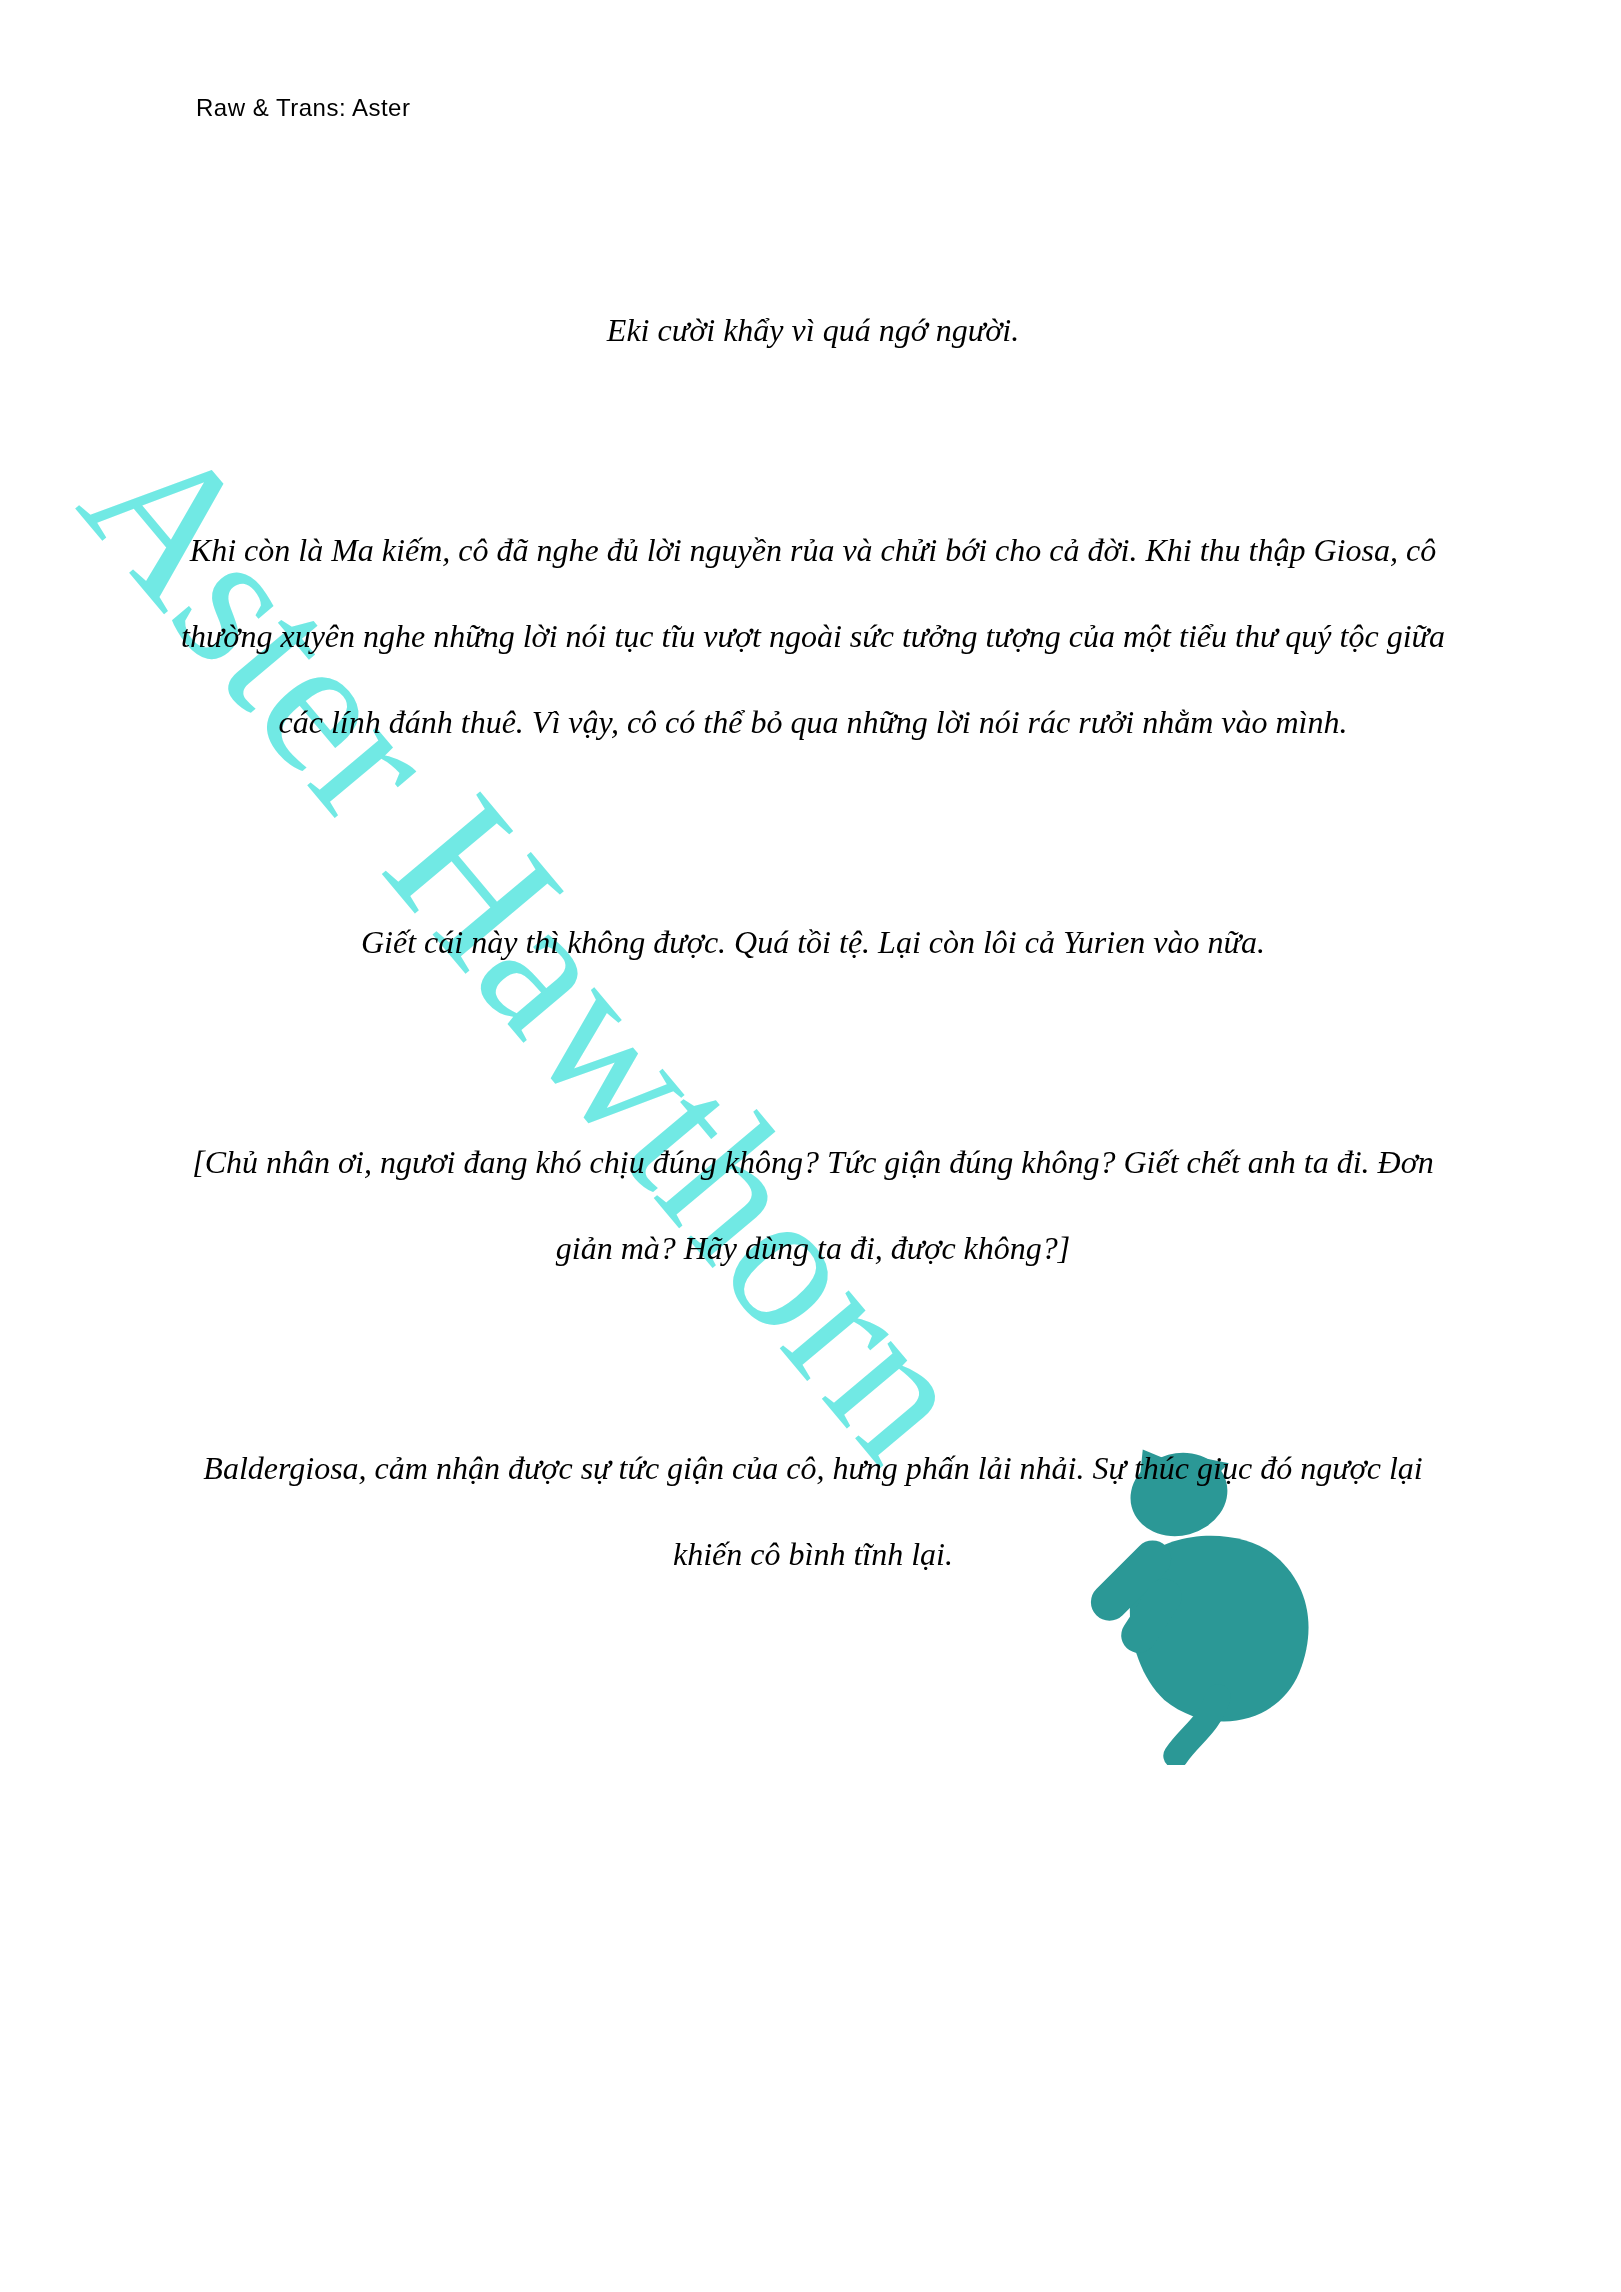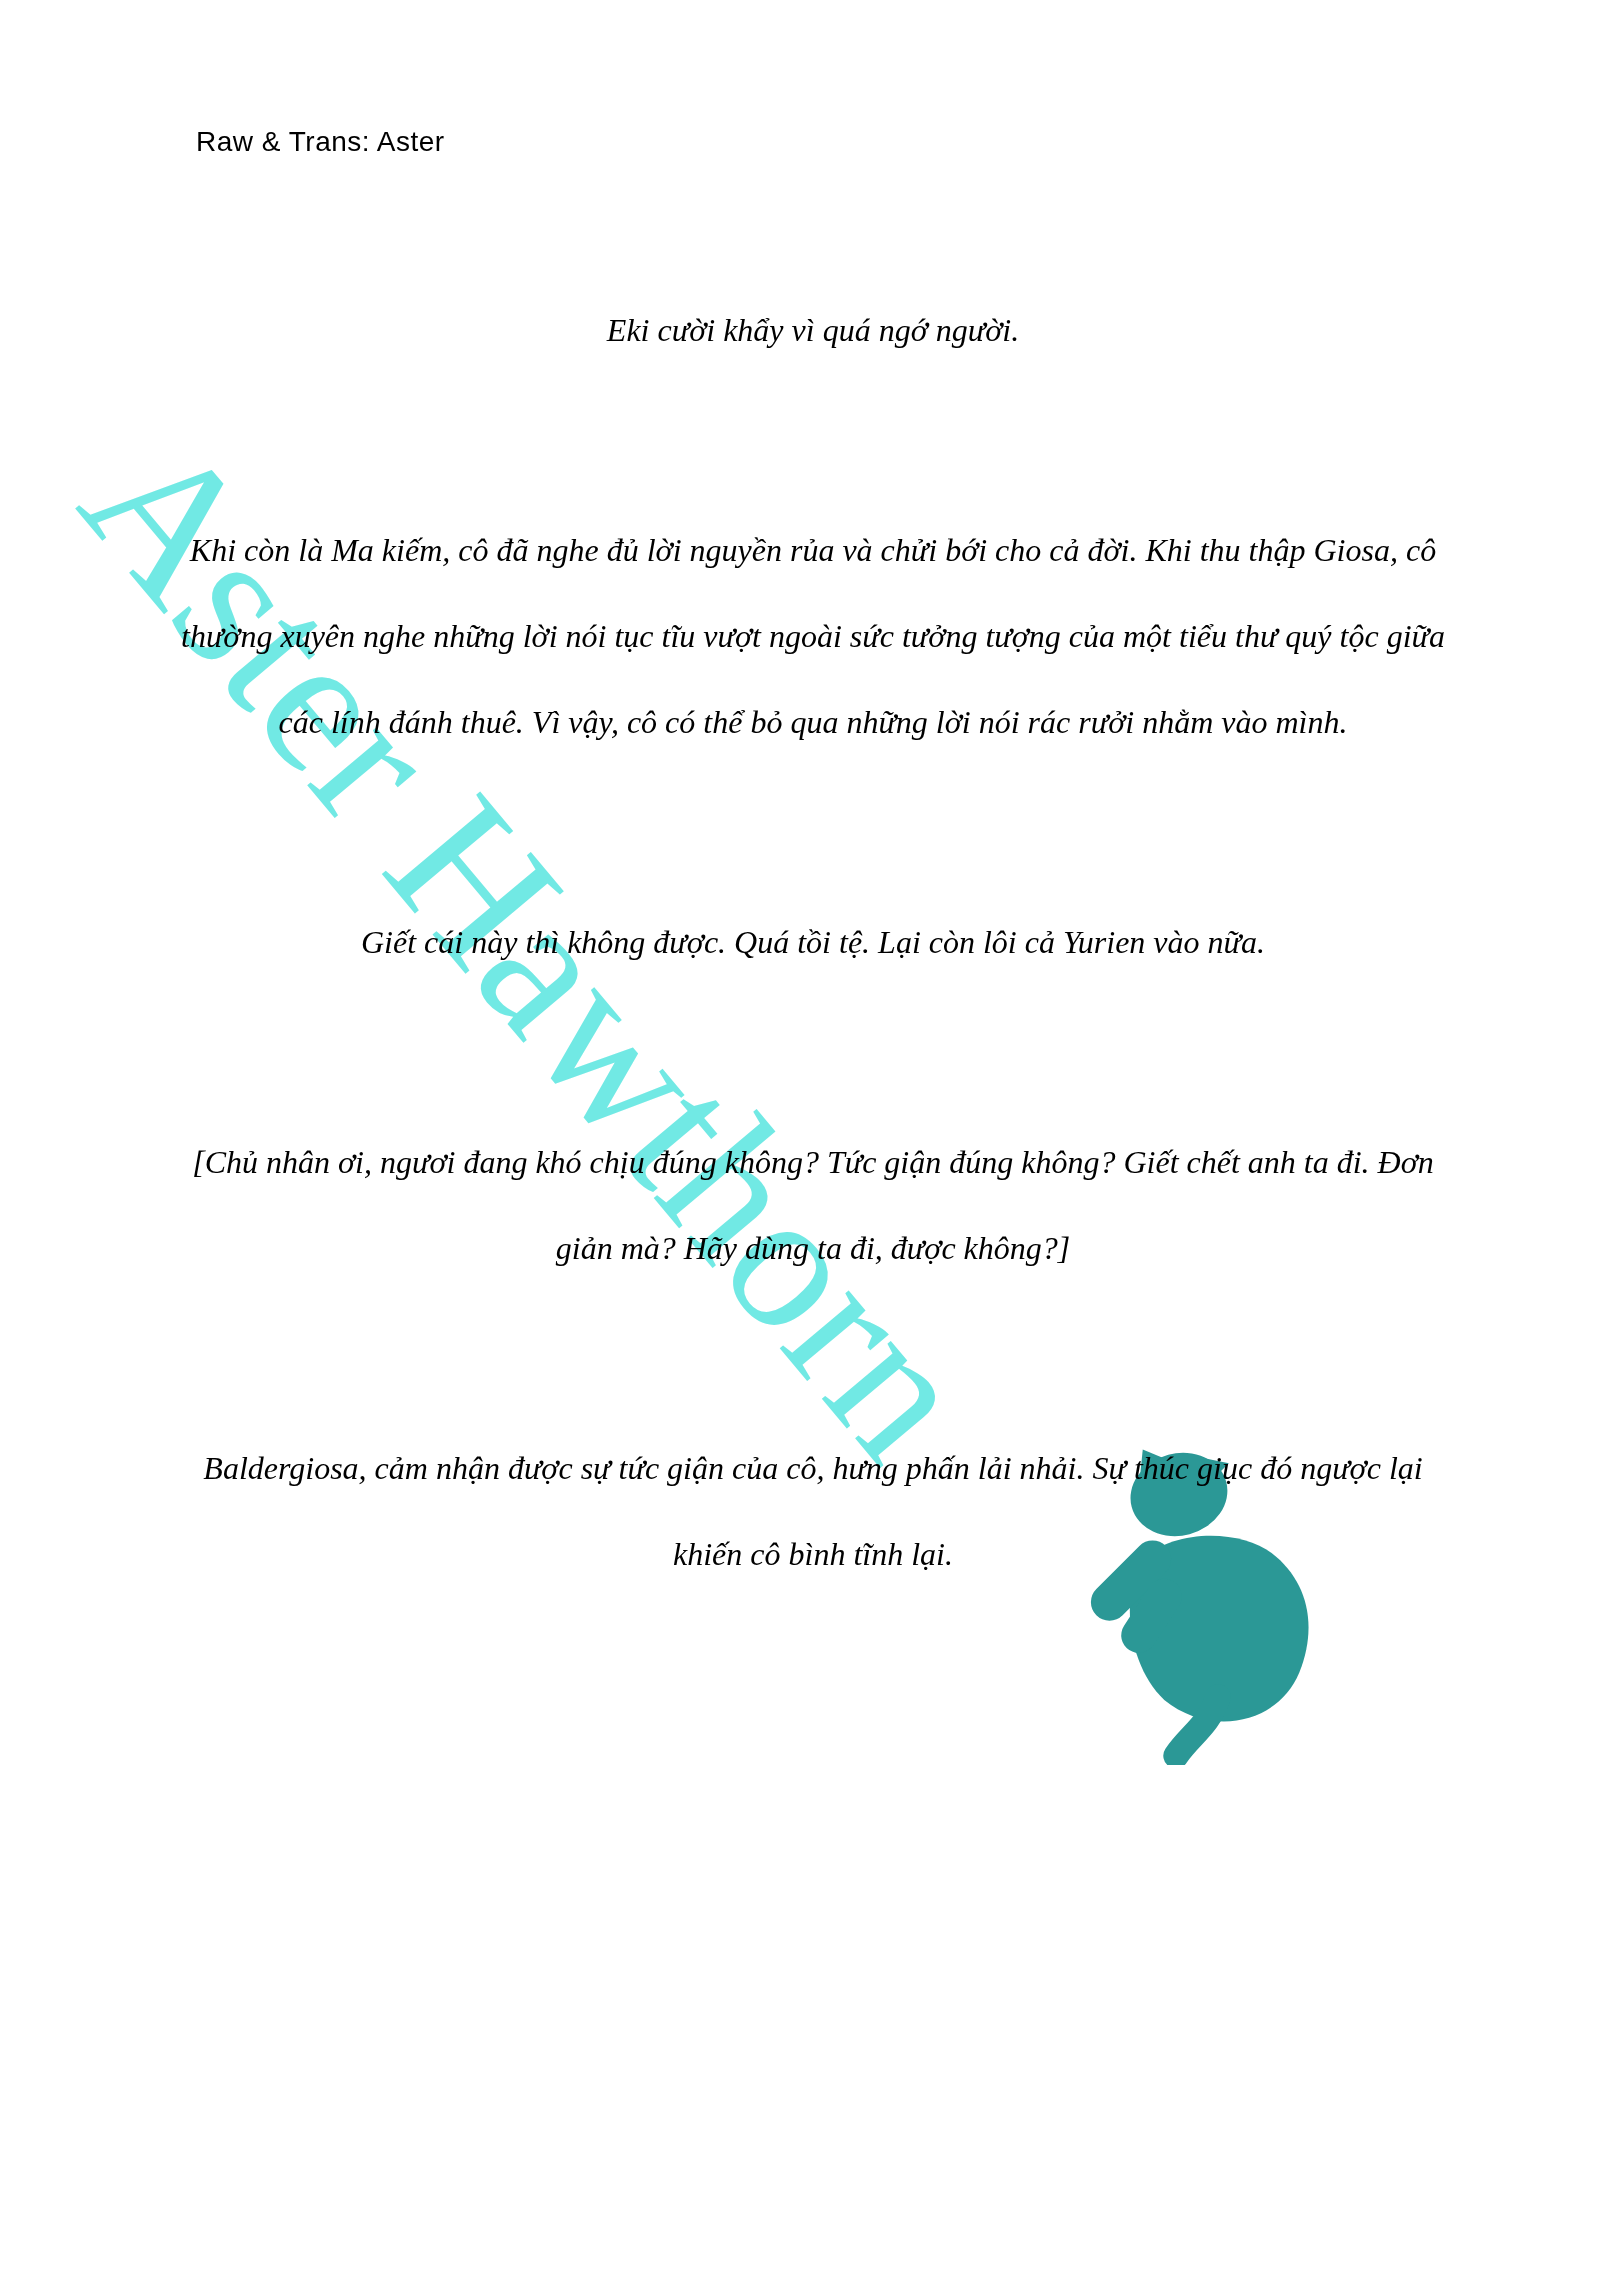--- a/index.html
+++ b/index.html
@@ -20,25 +20,24 @@
   }
   .page {
     position: absolute;
     inset: 0;
   }
   .credit-line {
     position: absolute;
     left: 196px;
     top: 94px;
     font-family: "Liberation Sans", sans-serif;
-    font-size: 28px;
+    font-size: 24px;
     letter-spacing: 0.5px;
     color: var(--text-color);
     z-index: 3;
-    margin-top: 32px;
   }
   .watermark {
     position: absolute;
     left: 211px;
     top: 392px;
     font-family: "Liberation Serif", serif;
     font-size: 196px;
     color: var(--watermark-cyan);
     transform: rotate(50deg);
     transform-origin: 0 0;

